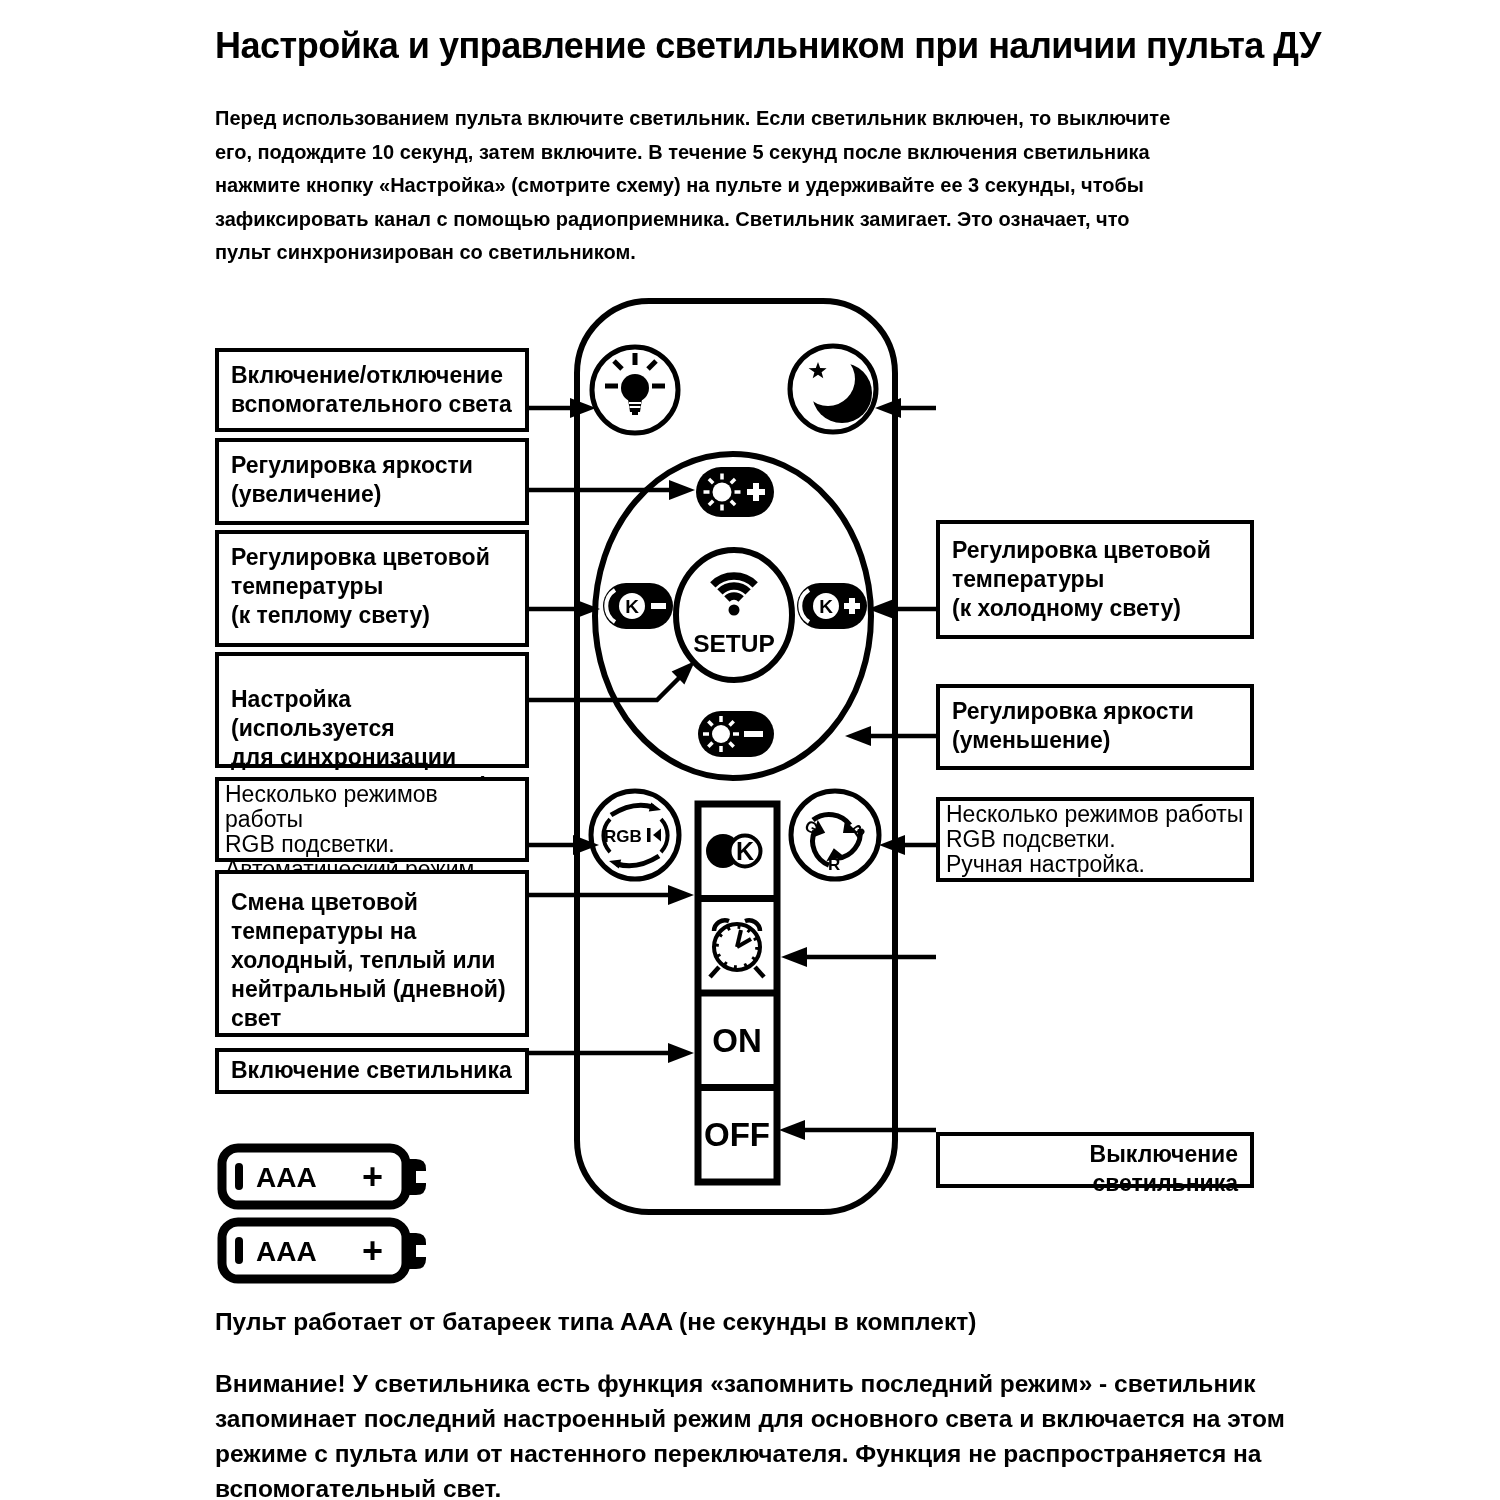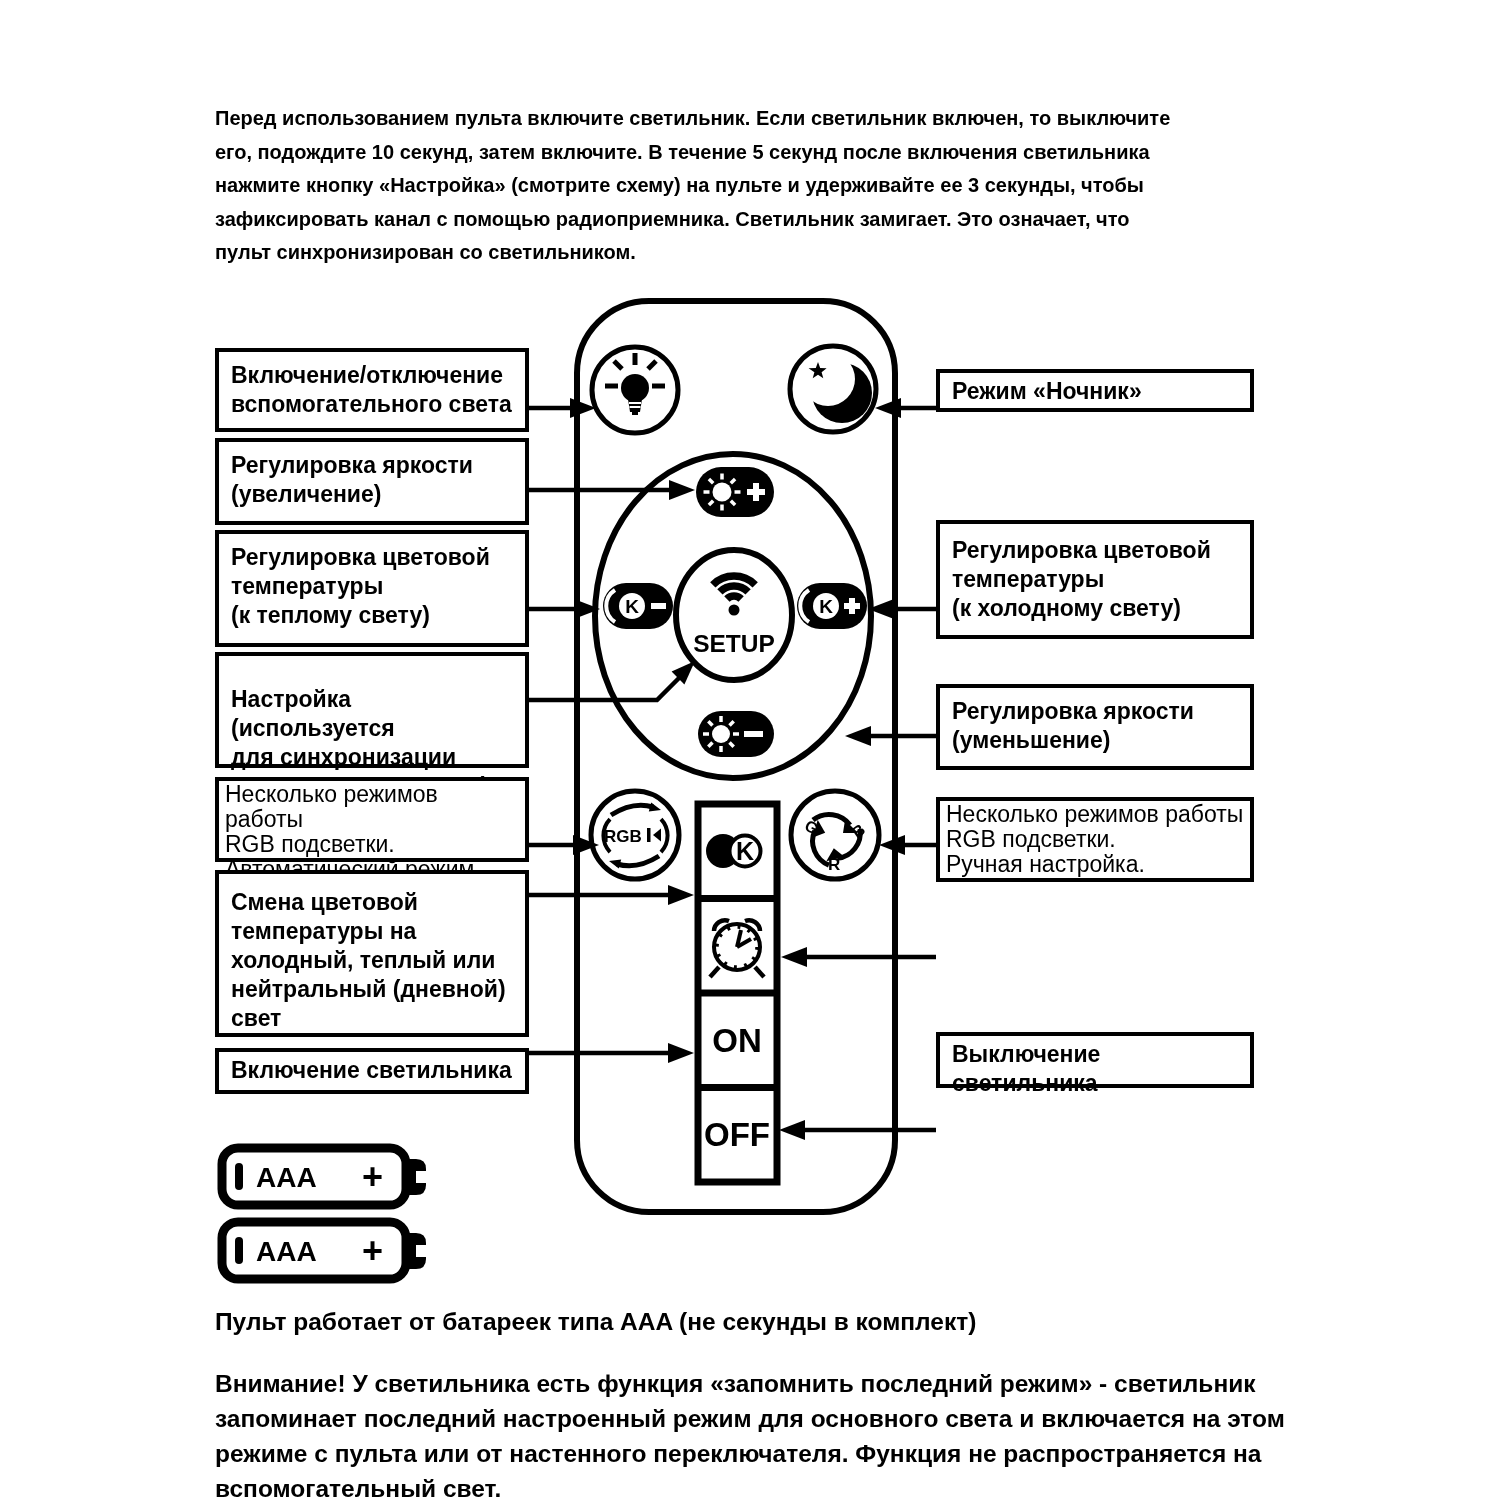--- a/index.html
+++ b/index.html
@@ -20,31 +20,32 @@
   .l5{top:777px;height:85px;}
   .l6{top:870px;height:167px;padding-top:14px;}
   .l7{top:1048px;height:46px;}
   
   .r{left:936px;width:318px;}
   .r1{top:369px;height:43px;padding-top:3px;}
   .r2{top:520px;height:119px;padding-top:12px;}
   .r3{top:684px;height:86px;}
   .r4{top:797px;height:85px;}
   .r5{top:896px;height:121px;}
-  .r6{top:1032px;height:56px;}
+  .r6{top:1132px;height:56px;text-align:right;}
   .note{position:absolute;left:215px;top:1305px;width:1280px;font-size:24.5px;font-weight:bold;line-height:34px;}
   .warning{position:absolute;left:215px;top:1366px;width:1280px;font-size:24.5px;font-weight:bold;line-height:35px;white-space:pre-line;}
   svg.diagram{position:absolute;left:0;top:0;z-index:1;}
   svg text{font-family:"Liberation Sans",sans-serif;font-weight:bold;fill:#000;}
 </style>
 </head>
 <body>
 
 <div id="canvas">
 
+  <div class="title">Настройка и управление светильником при наличии пульта ДУ</div>
   <div class="intro">Перед использованием пульта включите светильник. Если светильник включен, то выключите
 его, подождите 10 секунд, затем включите. В течение 5 секунд после включения светильника
 нажмите кнопку «Настройка» (смотрите схему) на пульте и удерживайте ее 3 секунды, чтобы
 зафиксировать канал с помощью радиоприемника. Светильник замигает. Это означает, что
 пульт синхронизирован со светильником.</div>
 
   <div class="box l l1">Включение/отключение
 вспомогательного света</div>
   <div class="box l l2">Регулировка яркости
 (увеличение)</div>
@@ -57,21 +58,20 @@
   <div class="box l l5 regular">Несколько режимов работы
 RGB подсветки.
 Автоматический режим.</div>
   <div class="box l l6">Смена цветовой
 температуры на
 холодный, теплый или
 нейтральный (дневной)
 свет</div>
   <div class="box l l7 single">Включение светильника</div>
 
-  <div class="box r r1 single">Режим «Ночник»</div>
   <div class="box r r2">Регулировка цветовой
 температуры
 (к холодному свету)</div>
   <div class="box r r3">Регулировка яркости
 (уменьшение)</div>
   <div class="box r r4 regular">Несколько режимов работы
 RGB подсветки.
 Ручная настройка.</div>
   <div class="box r r6 single">Выключение светильника</div>
 

